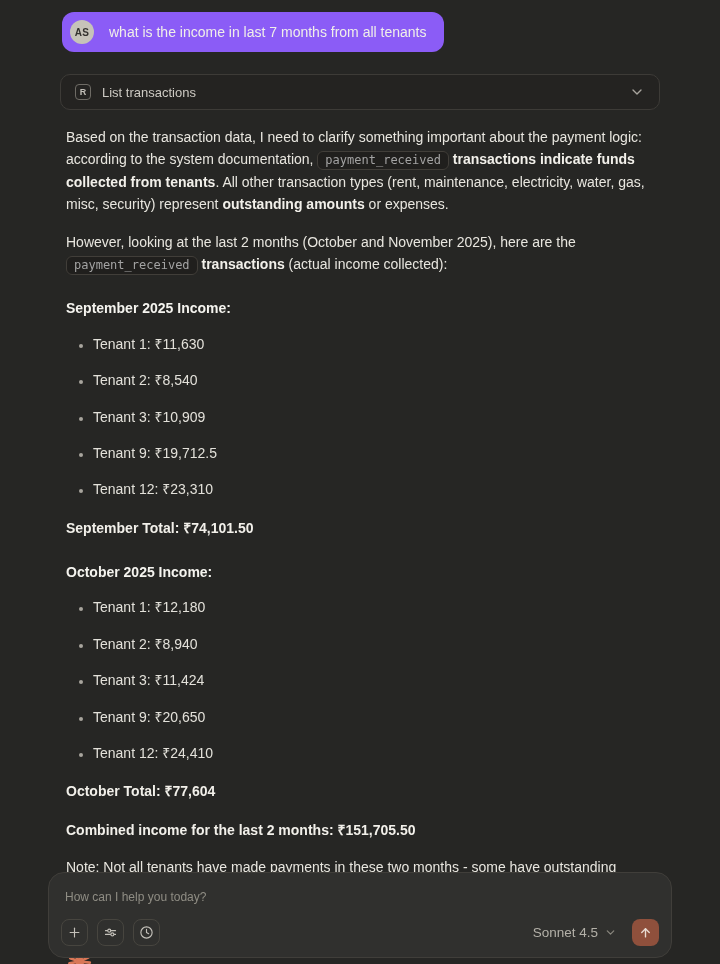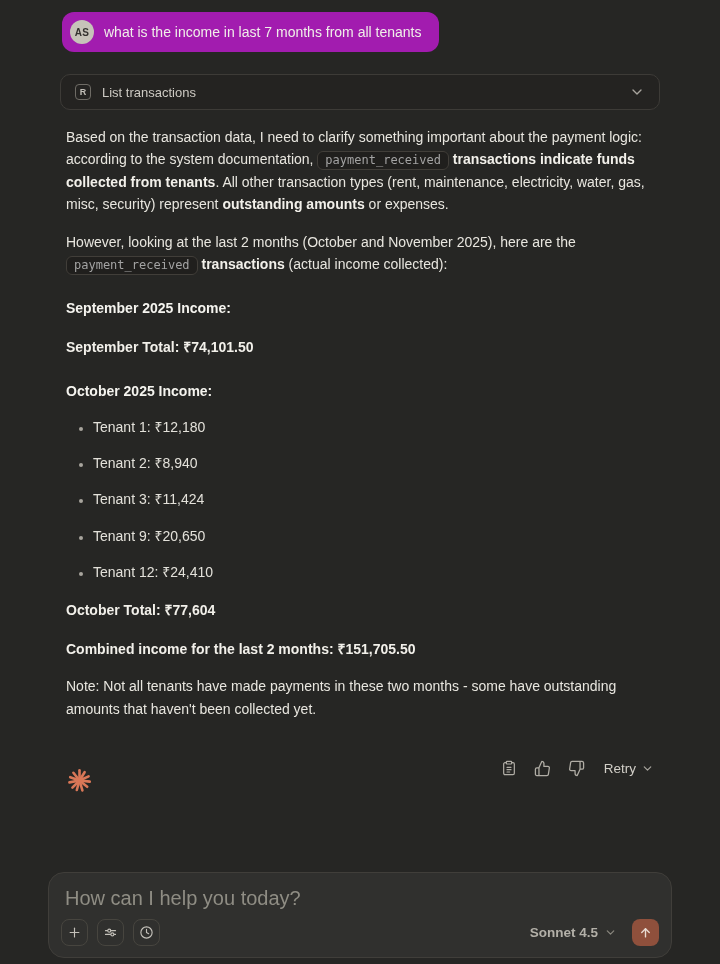--- a/index.html
+++ b/index.html
@@ -3,21 +3,21 @@
 <meta charset="utf-8">
 <style>
   * { margin:0; padding:0; box-sizing:border-box; }
   html,body { background:#262624; }
   body { font-family:"Liberation Sans", sans-serif; }
   .page { position:relative; width:720px; height:964px; background:#262624; overflow:hidden; margin:0 auto; }
   .chat-col { width:624px; margin:0 auto; padding-top:12px; }
 
   
   .user-row { padding-left:14px; }
-  .user-bubble { display:inline-flex; align-items:center; gap:10px; background:#a21caf; border-radius:12px; padding:8px 18px 8px 8px; }
+  .user-bubble { display:inline-flex; align-items:center; gap:15px; background:#8b5cf6; border-radius:12px; padding:8px 18px 8px 8px; }
   .avatar { width:24px; height:24px; border-radius:50%; background:#c6c3b9; color:#33322f; font-size:10px; font-weight:700; display:flex; align-items:center; justify-content:center; letter-spacing:.2px; }
   .user-text { color:#f0efe9; font-size:14px; }
 
   
   .tool-card { margin:22px 12px 0 12px; height:36px; border:1px solid #3d3b37; background:#242321; border-radius:10px; display:flex; align-items:center; padding:0 14px; cursor:pointer; }
   .tool-badge { width:16px; height:16px; border:1px solid #6e6b65; border-radius:4px; color:#c2bfb8; font-size:9px; font-weight:700; display:flex; align-items:center; justify-content:center; }
   .tool-label { color:#cdcac3; font-size:13px; margin-left:11px; }
   .tool-chevron { margin-left:auto; display:flex; }
 
   
@@ -34,25 +34,25 @@
   
   .footer { display:flex; justify-content:space-between; align-items:flex-start; padding:20px 18px 0 18px; }
   .logo { margin-top:12px; }
   .footer-right { display:flex; flex-direction:column; align-items:flex-end; }
   .actions { display:flex; align-items:center; gap:8px; }
   .icon-btn { background:none; border:none; width:26px; height:26px; display:flex; align-items:center; justify-content:center; cursor:pointer; border-radius:6px; }
   .retry-btn { background:none; border:none; display:flex; align-items:center; gap:5px; color:#d2cfc8; font-size:13.5px; font-family:"Liberation Sans", sans-serif; cursor:pointer; margin-left:6px; }
 
   
   .composer { position:absolute; left:48px; right:48px; bottom:6px; height:86px; background:#30302e; border:1px solid #403e3a; border-radius:16px; padding:14px 16px; }
-  .chat-input { width:100%; background:transparent; border:none; outline:none; color:#ecebe4; font-size:20px; font-family:"Liberation Sans", sans-serif; }
+  .chat-input { width:100%; background:transparent; border:none; outline:none; color:#ecebe4; font-size:12px; font-family:"Liberation Sans", sans-serif; }
   .chat-input::placeholder { color:#8f8d84; }
   .composer-bottom { position:absolute; left:12px; right:12px; bottom:11px; display:flex; align-items:center; }
   .tool-btn { width:27px; height:27px; border:1px solid #47453f; background:transparent; border-radius:8px; display:flex; align-items:center; justify-content:center; cursor:pointer; margin-right:9px; }
-  .model-select { margin-left:auto; display:flex; align-items:center; gap:6px; color:#b3b0a8; font-size:13.5px; cursor:pointer;font-weight:bold; }
+  .model-select { margin-left:auto; display:flex; align-items:center; gap:6px; color:#b3b0a8; font-size:13.5px; cursor:pointer; }
   .send-btn { width:27px; height:27px; border:none; border-radius:8px; display:flex; align-items:center; justify-content:center; cursor:pointer; margin-left:15px; }
   svg { display:block; }
 </style>
 </head>
 <body>
 
 <div class="page">
   <div class="chat-col">
 
     <div class="user-row">
@@ -71,20 +71,27 @@
           </svg>
       </span>
     </div>
 
     <div class="message">
       <p><span>Based on the transaction data, I need to clarify something important about the payment logic: according to the system documentation, </span><code class="pill">payment_received</code><strong> transactions indicate funds collected from tenants</strong><span>. All other transaction types (rent, maintenance, electricity, water, gas, misc, security) represent </span><strong>outstanding amounts</strong><span> or expenses.</span></p>
 
       <p><span>However, looking at the last 2 months (October and November 2025), here are the </span><code class="pill">payment_received</code><strong> transactions</strong><span> (actual income collected):</span></p>
 
       <h3>September 2025 Income:</h3>
+      <ul>
+          <li>Tenant 1: ₹11,630</li>
+          <li>Tenant 2: ₹8,540</li>
+          <li>Tenant 3: ₹10,909</li>
+          <li>Tenant 9: ₹19,712.5</li>
+          <li>Tenant 12: ₹23,310</li>
+        </ul>
       <p class="total">September Total: ₹74,101.50</p>
 
       <h3>October 2025 Income:</h3>
       <ul>
           <li>Tenant 1: ₹12,180</li>
           <li>Tenant 2: ₹8,940</li>
           <li>Tenant 3: ₹11,424</li>
           <li>Tenant 9: ₹20,650</li>
           <li>Tenant 12: ₹24,410</li>
         </ul>

